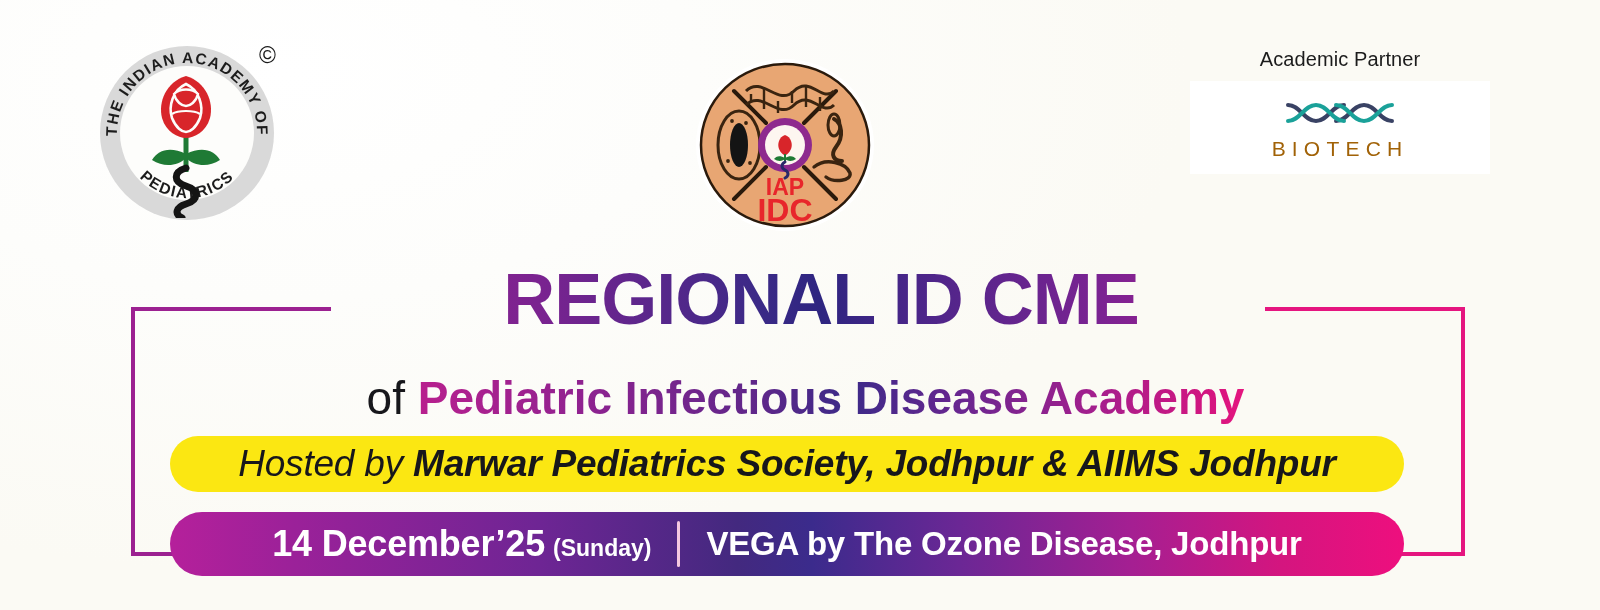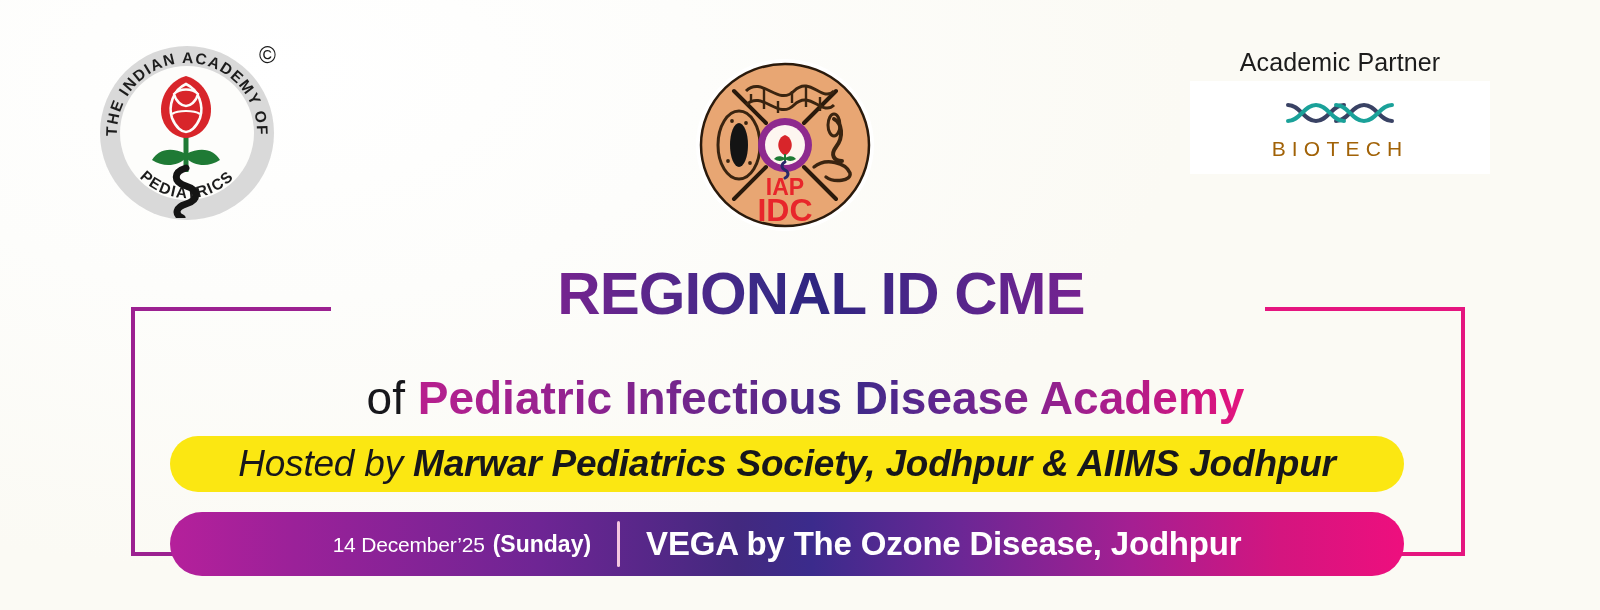--- a/index.html
+++ b/index.html
@@ -127,24 +127,24 @@
 
   
   .partner-block {
     position: absolute;
     left: 1180px;
     top: 48px;
     width: 320px;
     text-align: center;
   }
   .partner-label {
-    font-size: 25px;
+    font-size: 20px;
     color: #1c1c1c;
     letter-spacing: 0.1px;
-    margin-bottom: 4px;
+    margin-bottom: 10px;
   }
   .partner-card {
     width: 300px;
     margin: 0 auto;
     background: #ffffff;
     padding: 14px 10px 12px;
   }
   .bb-helix {
     display: block;
     margin: 0 auto 4px;
@@ -168,21 +168,21 @@
 
   
   .headline-wrap {
     position: absolute;
     left: 0;
     top: 262px;
     width: 1600px;
     text-align: center;
   }
   .headline {
-    font-size: 60px;
+    font-size: 72px;
     font-weight: bold;
     letter-spacing: -1px;
     line-height: 1.05;
     white-space: nowrap;
     background: linear-gradient(90deg,
        #c3198c 0%,
        #a41f8e 14%,
        #7a2390 32%,
        #3b2a87 46%,
        #2e2580 50%,
@@ -275,22 +275,22 @@
     justify-content: center;
   }
   .info-inner {
     display: flex;
     align-items: center;
     gap: 26px;
     color: #ffffff;
     white-space: nowrap;
   }
   .info-date {
-    font-size: 21px;
-    font-weight: normal;
+    font-size: 36px;
+    font-weight: bold;
     letter-spacing: -0.2px;
   }
   .info-day {
     font-size: 23px;
     font-weight: bold;
     margin-left: 8px;
   }
   .info-divider {
     width: 3px;
     height: 46px;

